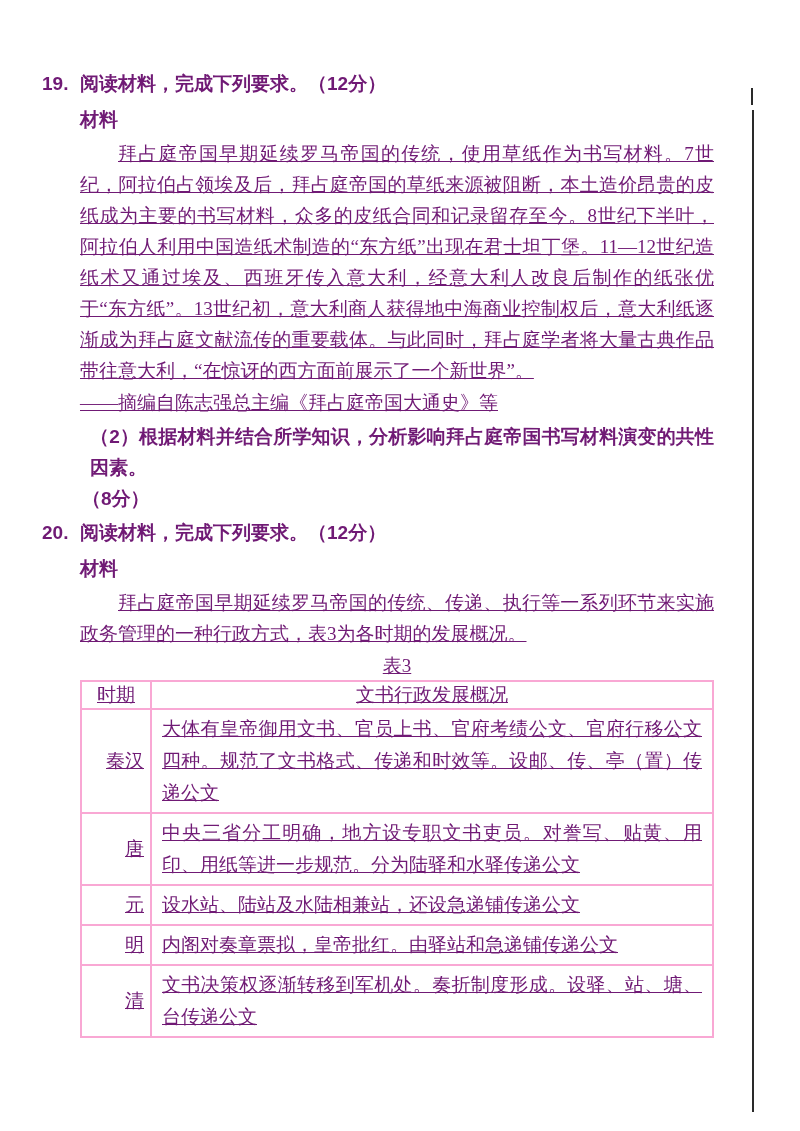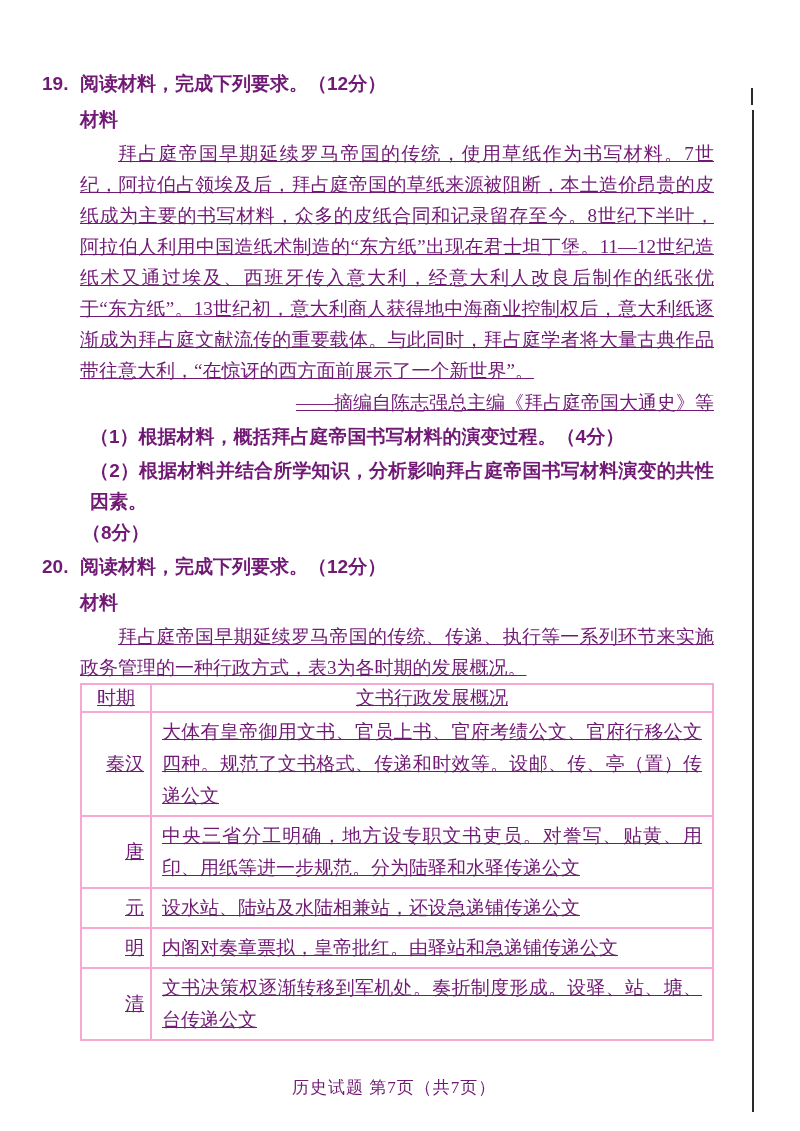--- a/index.html
+++ b/index.html
@@ -23,21 +23,20 @@
 
   .mat-label { margin-top:10px; line-height:26px; }
 
   .para {
     margin:5px 0 0 0;
     line-height:31px;
     text-indent:2em;
     text-align:justify;
   }
   .source {
-    text-align:right;
     line-height:30px;
     margin-top:2px;
   }
   .sub { line-height:31px; margin-top:3px; padding-left:10px; text-align:justify; }
   .sub-score { line-height:31px; padding-left:2px; }
 
   .q20 { margin-top:5px; }
 
   .table-caption { text-align:center; line-height:27px; margin:3px 0 1px 0; }
 
@@ -83,32 +82,32 @@
   <div class="content">
 
     <section>
       <div class="q-head hei">
         <span class="q-num">19.</span>
         <span>阅读材料，完成下列要求。（12分）</span>
       </div>
       <div class="mat-label hei">材料</div>
       <p class="para kai">拜占庭帝国早期延续罗马帝国的传统，使用草纸作为书写材料。7世纪，阿拉伯占领埃及后，拜占庭帝国的草纸来源被阻断，本土造价昂贵的皮纸成为主要的书写材料，众多的皮纸合同和记录留存至今。8世纪下半叶，阿拉伯人利用中国造纸术制造的“东方纸”出现在君士坦丁堡。11—12世纪造纸术又通过埃及、西班牙传入意大利，经意大利人改良后制作的纸张优于“东方纸”。13世纪初，意大利商人获得地中海商业控制权后，意大利纸逐渐成为拜占庭文献流传的重要载体。与此同时，拜占庭学者将大量古典作品带往意大利，“在惊讶的西方面前展示了一个新世界”。</p>
       <div class="source kai">——摘编自陈志强总主编《拜占庭帝国大通史》等</div>
-      <div class="sub hei">（1）根据材料，概括拜占庭帝国书写材料的演变过程。（4分）</div>
       <div class="sub hei">（2）根据材料并结合所学知识，分析影响拜占庭帝国书写材料演变的共性因素。</div>
       <div class="sub-score hei">（8分）</div>
     </section>
 
     <section class="q20">
       <div class="q-head hei">
         <span class="q-num">20.</span>
         <span>阅读材料，完成下列要求。（12分）</span>
       </div>
       <div class="mat-label hei">材料</div>
       <p class="para kai">拜占庭帝国早期延续罗马帝国的传统、传递、执行等一系列环节来实施政务管理的一种行政方式，表3为各时期的发展概况。</p>
+      <div class="table-caption kai">表3</div>
 
       <table class="doc-table kai">
         <colgroup>
           <col class="c-period">
           <col>
         </colgroup>
         <thead>
           <tr>
             <th class="hei">时期</th>
             <th class="hei">文书行政发展概况</th>
@@ -135,14 +134,13 @@
             <td class="period">清</td>
             <td class="desc">文书决策权逐渐转移到军机处。奏折制度形成。设驿、站、塘、台传递公文</td>
           </tr>
         </tbody>
       </table>
 
     </section>
 
   </div>
 
-  <div class="footer">历史试题 第7页（共7页）</div>
 </div>
 
 </body></html>

